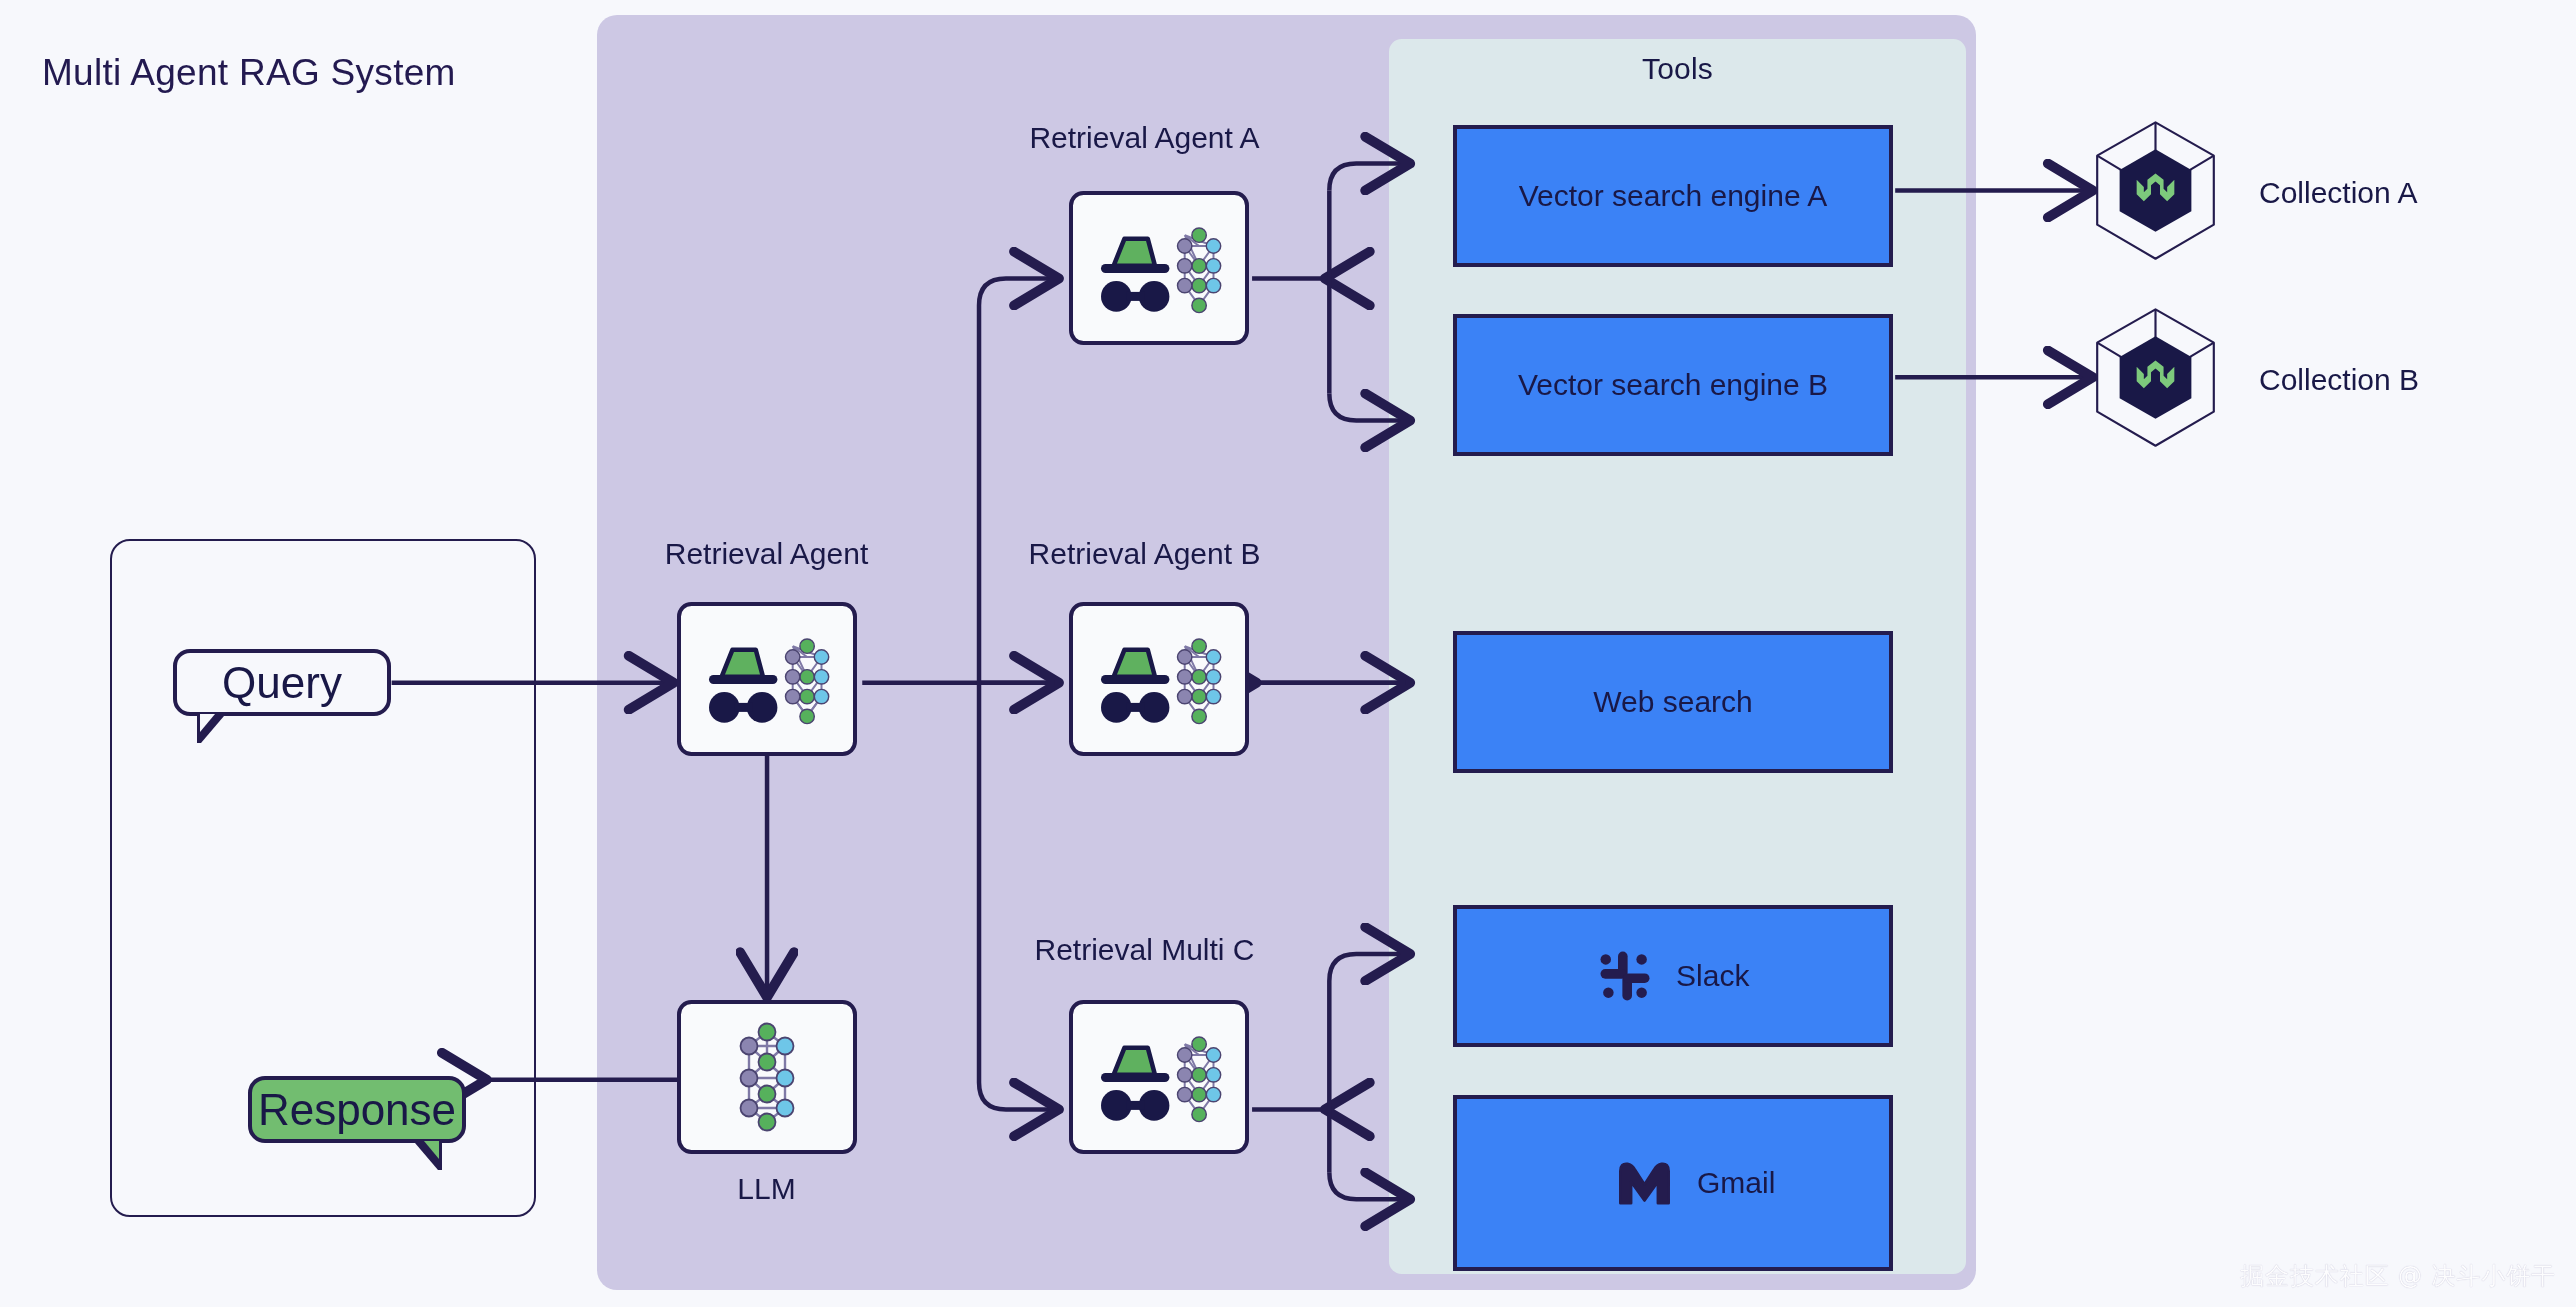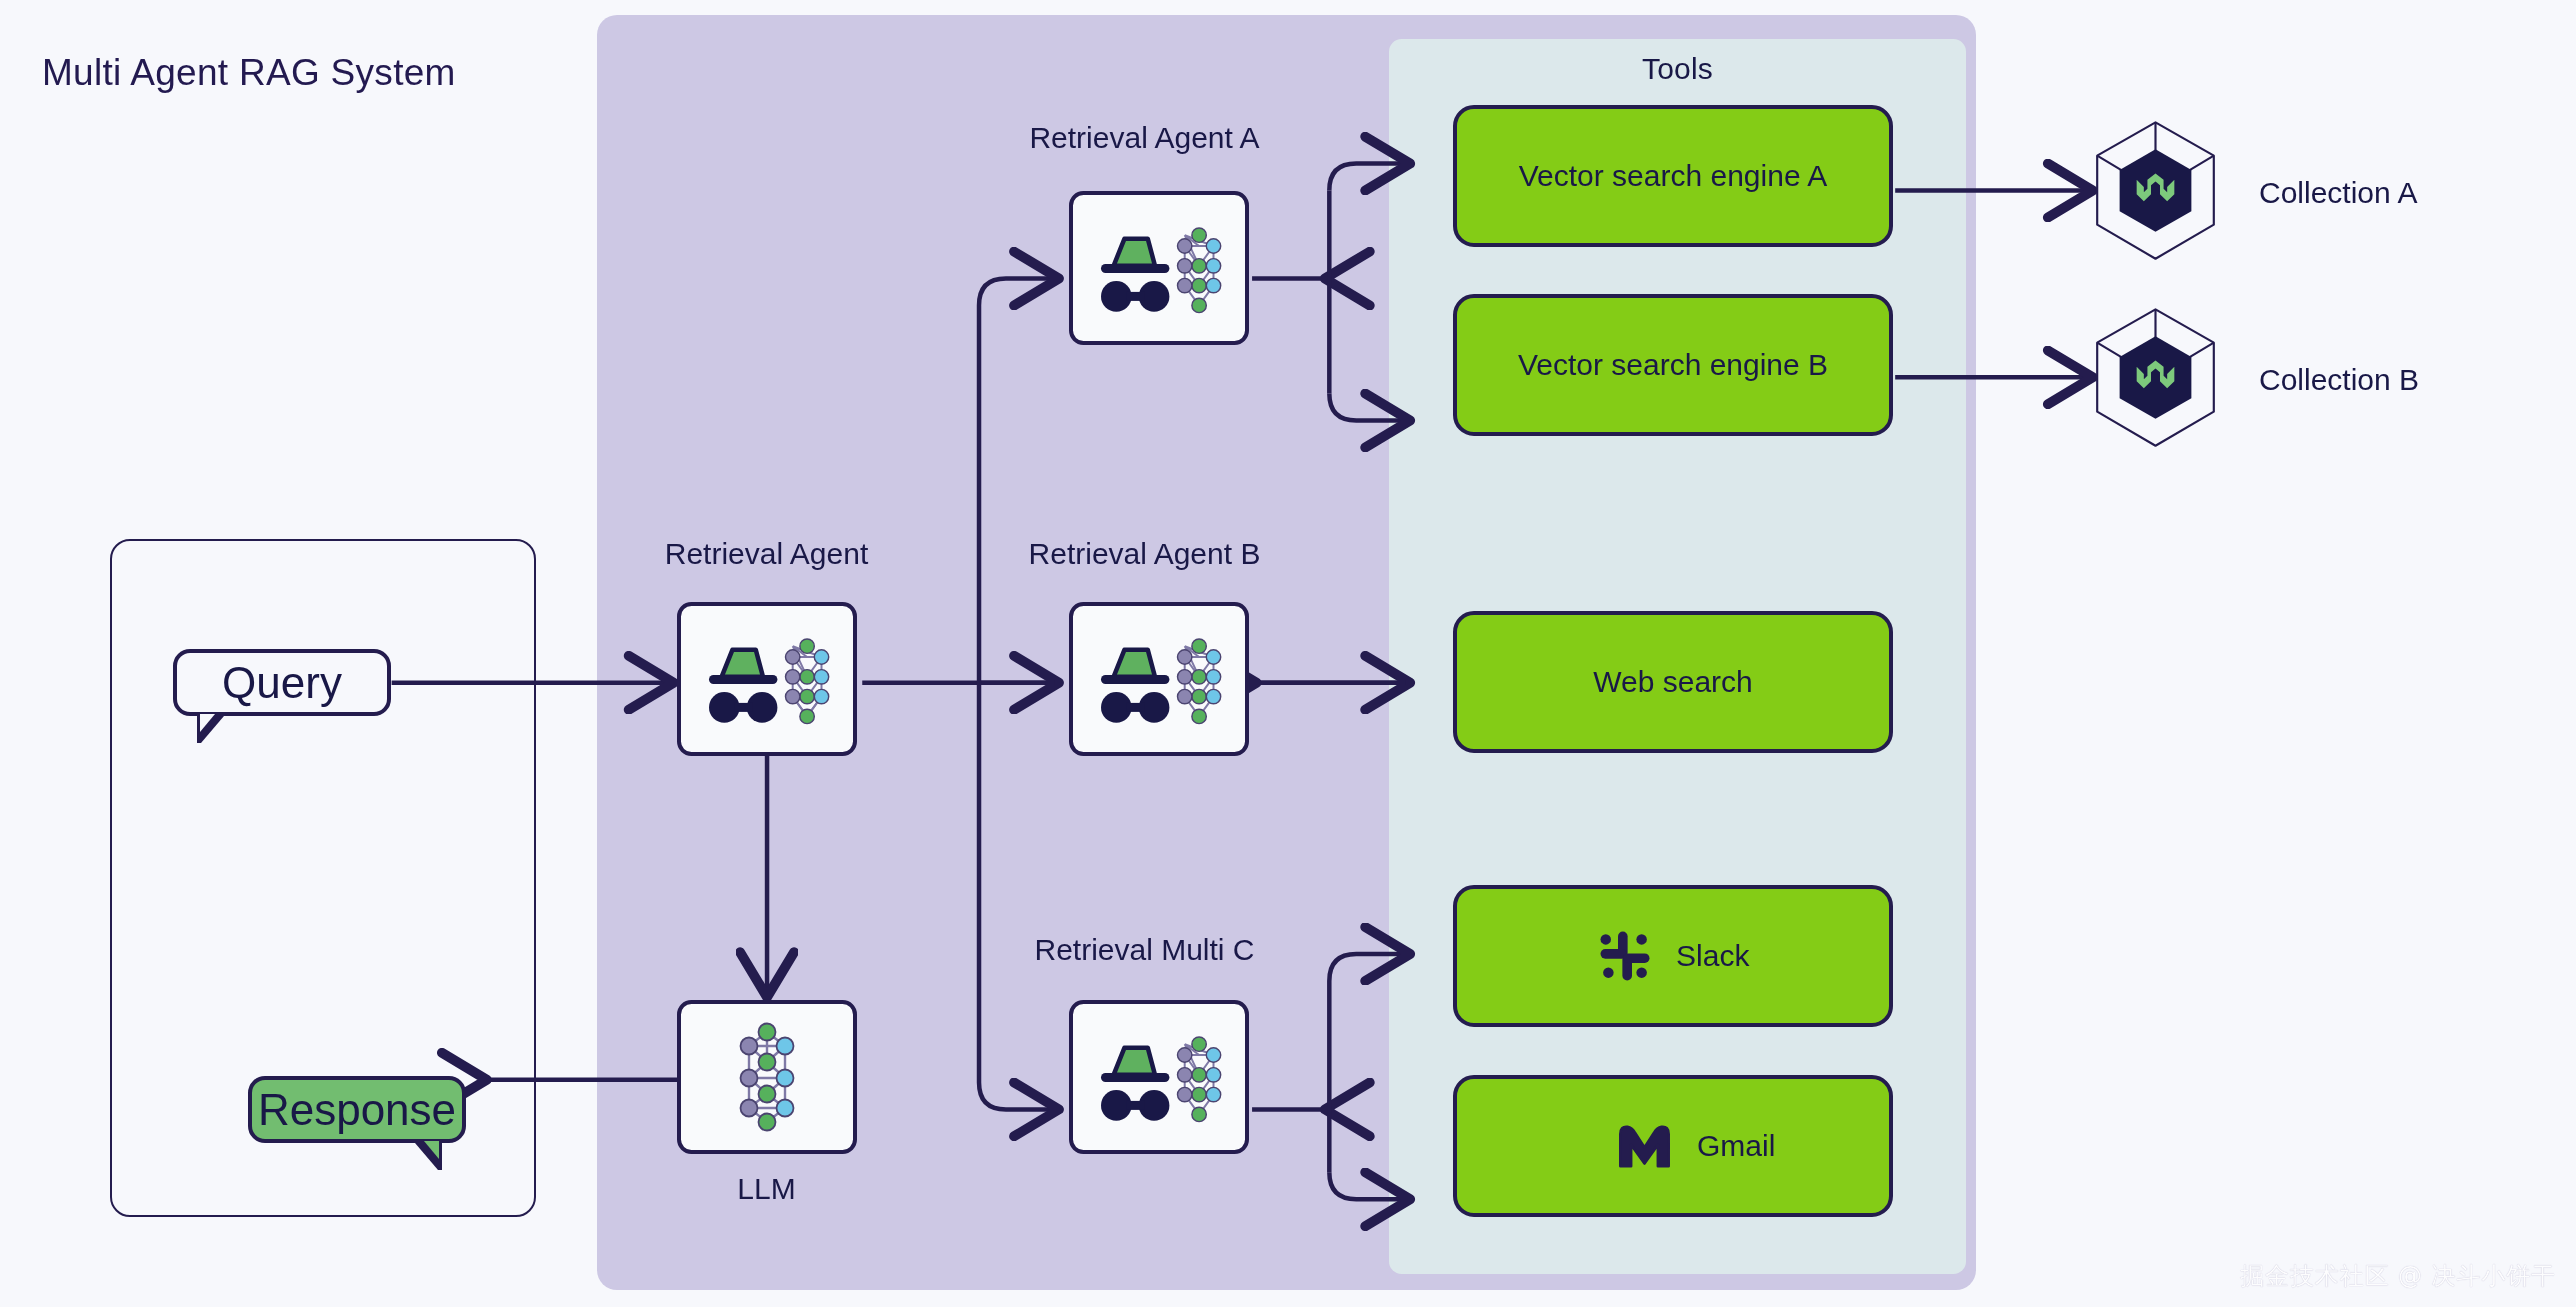--- a/index.html
+++ b/index.html
@@ -62,23 +62,23 @@
   .nodebox{
     position:absolute;background:#f9fafc;border:4.5px solid #241c4e;border-radius:14.4px;
     box-sizing:border-box;display:flex;align-items:center;justify-content:center;
   }
   .nodelabel{
     position:absolute;text-align:center;font-size:30px;color:#191847;white-space:nowrap;
   }
 
   
   .toolbox{
-    position:absolute;background:#84cc16;border:4.5px solid #241c4e;border-radius:21px;
+    position:absolute;background:#3b82f6;border:4.5px solid #241c4e;border-radius:0;
     box-sizing:border-box;display:flex;align-items:center;justify-content:center;
-    gap:23.4px;font-size:30px;color:#191847;
+    gap:23.4px;font-size:30px;color:#191847;margin-top:20px;
   }
 
   
   .collabel{position:absolute;font-size:30px;color:#191847;white-space:nowrap;}
 
   
   .watermark{
     position:absolute;right:20px;bottom:16px;font-size:24px;
     color:#ffffff;opacity:.85;letter-spacing:0.9px;
     text-shadow:0 0 0.9px rgba(90,80,140,.55);
@@ -335,21 +335,21 @@
         <rect x="30" y="29" width="30" height="11" rx="5.5"></rect>
         <circle cx="10" cy="13" r="6"></circle>
         <circle cx="51" cy="51" r="6"></circle>
         <circle cx="13" cy="51" r="6"></circle>
         <circle cx="51" cy="13" r="6"></circle>
       </g>
     </svg>
     <span>Slack</span>
   </div>
 
-  <div class="toolbox" style="left:1453px;top:1075px;width:440px;height:142px;padding-left:44px;">
+  <div class="toolbox" style="left:1453px;top:1075px;width:440px;height:176px;padding-left:44px;">
     <svg width="59" height="47" viewBox="0 0 66 52">
       <path d="M6,48 L6,12 Q6,3 14,4 Q19,5 22,10 L33,27 L44,10 Q47,5 52,4 Q60,3 60,12 L60,48 L48,48 L48,24 L33,45 L18,24 L18,48 Z" fill="#241c4e" stroke="#241c4e" stroke-width="3" stroke-linejoin="round"></path>
     </svg>
     <span>Gmail</span>
   </div>
 
   <div style="position:absolute;left:2088px;top:117px;width:135px;height:148px;">
     <svg width="135" height="148" viewBox="0 0 150 165">
       <g fill="none" stroke="#241c4e" stroke-width="2.4" stroke-linejoin="round">
         <path d="M75,6 L140,43 L140,120 L75,158 L10,120 L10,43 Z"></path>

